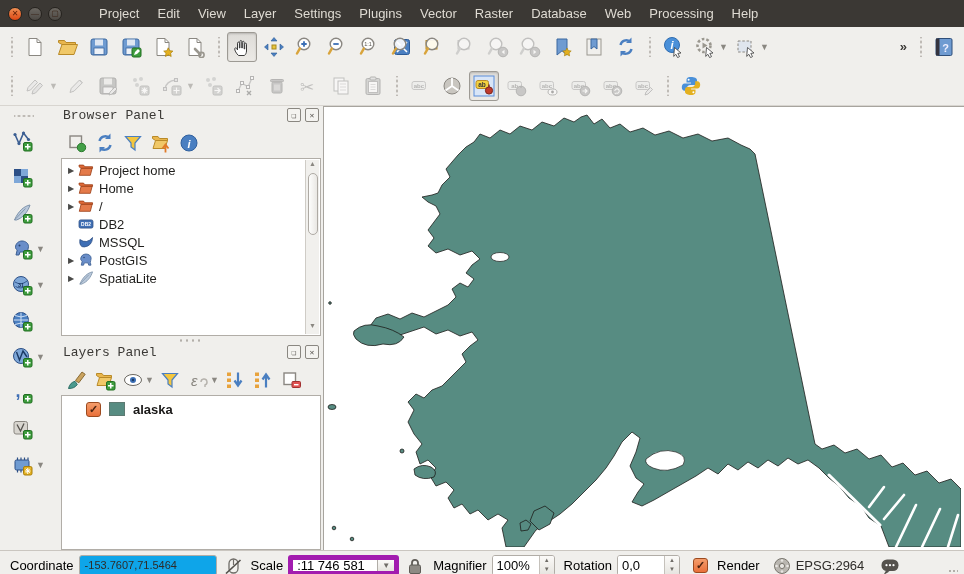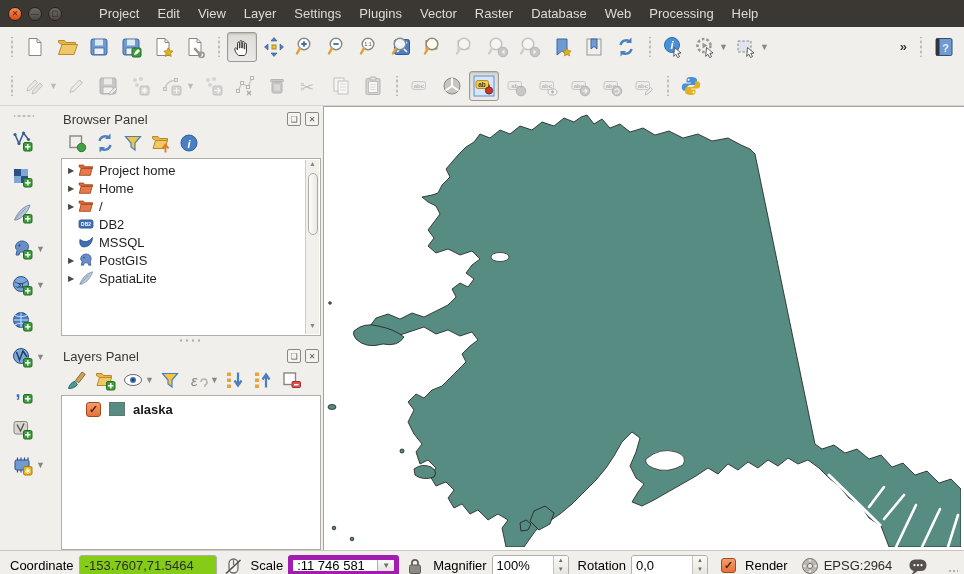--- a/index.html
+++ b/index.html
@@ -37,21 +37,21 @@
   .ic svg { display:block; }
   
   .main { display:flex; height:444px; }
   .side-toolbar { width:57px; display:flex; flex-direction:column; align-items:flex-start; padding:4px 0 0 6px; }
   .side-toolbar .grip-h { width:20px; height:7px; margin:2px 0 4px 8px;
           background-image:radial-gradient(circle,#b3afa9 1px,transparent 1.3px);
           background-size:5px 4px; background-repeat:repeat-x; background-position:center; }
   .side-row { display:flex; align-items:center; height:36px; }
   .panels { width:266px; display:flex; flex-direction:column; padding:2px 2px 0 4px; }
   .panel { display:flex; flex-direction:column; min-height:0; }
-  .panel-head { display:flex; align-items:center; height:22px; padding:0 2px; }
+  .panel-head { display:flex; height:22px; padding:0 2px;font-family:Liberation Mono, monospace; }
   .panel-title { flex:1; color:#3a3835; }
   .phbtn { width:14px; height:14px; border:1px solid #8a8781; border-radius:2px; margin-left:4px;
            display:flex; align-items:center; justify-content:center; font-size:8px; color:#55524d; background:#f4f3f0; }
   .panel-toolbar { display:flex; align-items:center; height:28px; padding:2px 0 4px 2px; }
   .panel-toolbar .tbtn { width:26px; height:24px; }
   .whitebox { background:#fff; border:1px solid #b1ada7; position:relative; overflow:hidden; flex:1; }
   .tree { padding-top:2px; }
   .tree-row { height:18px; display:flex; align-items:center; padding-left:3px; white-space:nowrap; }
   .tw { width:12px; text-align:center; font-size:8px; color:#4a4a48; flex:none; }
   .tree-ic { width:18px; height:18px; flex:none; margin-right:4px; }
@@ -74,28 +74,28 @@
   .layer-name { margin-left:8px; font-weight:bold; color:#1a1918; }
   
   .map-canvas { flex:1; background:#fff; border-left:1px solid #a7a49e; border-top:1px solid #a7a49e; position:relative; }
   .map-canvas svg { position:absolute; inset:0; }
   .map-shape { fill:var(--layer-color,#578c82); stroke:#1d1d1b; stroke-width:.8; }
   .map-water { fill:#fff; stroke:#1d1d1b; stroke-width:.7; }
   
   .statusbar { height:29px; border-top:1px solid #cac6c0; background:#f0efec;
                display:flex; align-items:center; padding:0 6px; gap:5px; }
   .sb-label { color:#000000; margin-left:4px; }
-  .sb-input { height:21px; border:1px solid #b1ada7; border-radius:3px; background:#84cc16;
-              font-family:"Liberation Sans",sans-serif; font-size:13px; color:#2e2c29; padding:0 5px; }
+  .sb-input { height:21px; border:1px solid #b1ada7; border-radius:3px; background:#0ea5e9;
+              font-family:"Liberation Sans",sans-serif; font-size:11px; color:#2e2c29; padding:0 5px; }
   .combo { display:flex; height:21px; border:5px solid #a21caf; border-radius:3px; overflow:hidden; background:#fff; }
   .combo input { border:none; outline:none; font-size:13px; padding:0 4px; width:84px; }
   .combo .cbtn { width:17px; background:linear-gradient(#fbfaf8,#e6e4df); border-left:1px solid #b1ada7;
                  display:flex; align-items:center; justify-content:center; font-size:8px; color:#6f6c67; }
   .spin { display:flex; height:21px; border:1px solid #b1ada7; border-radius:3px; overflow:hidden; background:#fff; }
-  .spin input { border:none; outline:none; font-size:13px; padding:4px 4px; width:60px; }
+  .spin input { border:none; outline:none; font-size:13px; padding:4px 4px; width:46px; }
   .spin .arrows { width:15px; border-left:1px solid #c5c1bb; display:flex; flex-direction:column; background:linear-gradient(#fbfaf8,#e6e4df); }
   .spin .arrows div { flex:1; font-size:6px; color:#6f6c67; text-align:center; line-height:9px; }
   .sb-ic { width:20px; height:20px; }
   .resize-grip { width:10px; height:10px; align-self:flex-end;
           background-image:radial-gradient(circle,#b3afa9 1px,transparent 1.3px); background-size:4px 4px; }
 </style>
 </head>
 <body>
 
 <div class="titlebar">

